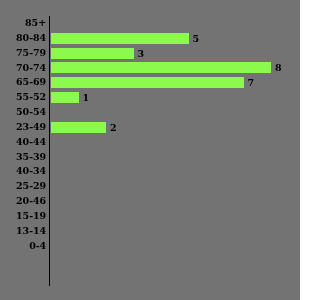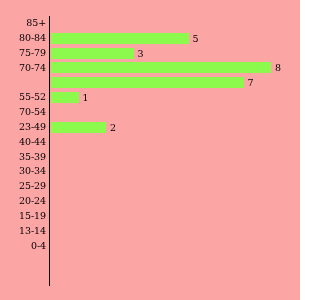--- a/index.html
+++ b/index.html
@@ -4,23 +4,24 @@
 <style>
   html, body {
     margin: 0;
     padding: 0;
     background: #ffffff;
   }
   #chart-root {
     position: relative;
     width: 300px;
     height: 300px;
-    background: #fca5a5;
+    background: #737373;
     font-family: "DejaVu Serif", "Liberation Serif", serif;
     overflow: hidden;
+    font-weight: bold;
   }
   #plot-area {
     position: absolute;
     left: 0;
     top: 16px;
     width: 300px;
     height: 270px;
   }
   .row {
     position: relative;
@@ -95,61 +96,62 @@
         </div>
       </div>
       <div class="row">
         <div class="cat-label">70-74</div>
         <div class="bar-track">
           <div class="bar" style="background: rgb(140, 249, 77); width: 220px;"></div>
           <span class="bar-value">8</span>
         </div>
       </div>
       <div class="row">
+        <div class="cat-label">65-69</div>
         <div class="bar-track">
           <div class="bar" style="background: rgb(140, 249, 77); width: 192.5px;"></div>
           <span class="bar-value">7</span>
         </div>
       </div>
       <div class="row">
         <div class="cat-label">55-52</div>
         <div class="bar-track">
           <div class="bar" style="background: rgb(140, 249, 77); width: 27.5px;"></div>
           <span class="bar-value">1</span>
         </div>
       </div>
       <div class="row">
-        <div class="cat-label">70-54</div>
+        <div class="cat-label">50-54</div>
         <div class="bar-track"></div>
       </div>
       <div class="row">
         <div class="cat-label">23-49</div>
         <div class="bar-track">
           <div class="bar" style="background: rgb(140, 249, 77); width: 55px;"></div>
           <span class="bar-value">2</span>
         </div>
       </div>
       <div class="row">
         <div class="cat-label">40-44</div>
         <div class="bar-track"></div>
       </div>
       <div class="row">
         <div class="cat-label">35-39</div>
         <div class="bar-track"></div>
       </div>
       <div class="row">
-        <div class="cat-label">30-34</div>
+        <div class="cat-label">40-34</div>
         <div class="bar-track"></div>
       </div>
       <div class="row">
         <div class="cat-label">25-29</div>
         <div class="bar-track"></div>
       </div>
       <div class="row">
-        <div class="cat-label">20-24</div>
+        <div class="cat-label">20-46</div>
         <div class="bar-track"></div>
       </div>
       <div class="row">
         <div class="cat-label">15-19</div>
         <div class="bar-track"></div>
       </div>
       <div class="row">
         <div class="cat-label">13-14</div>
         <div class="bar-track"></div>
       </div>

